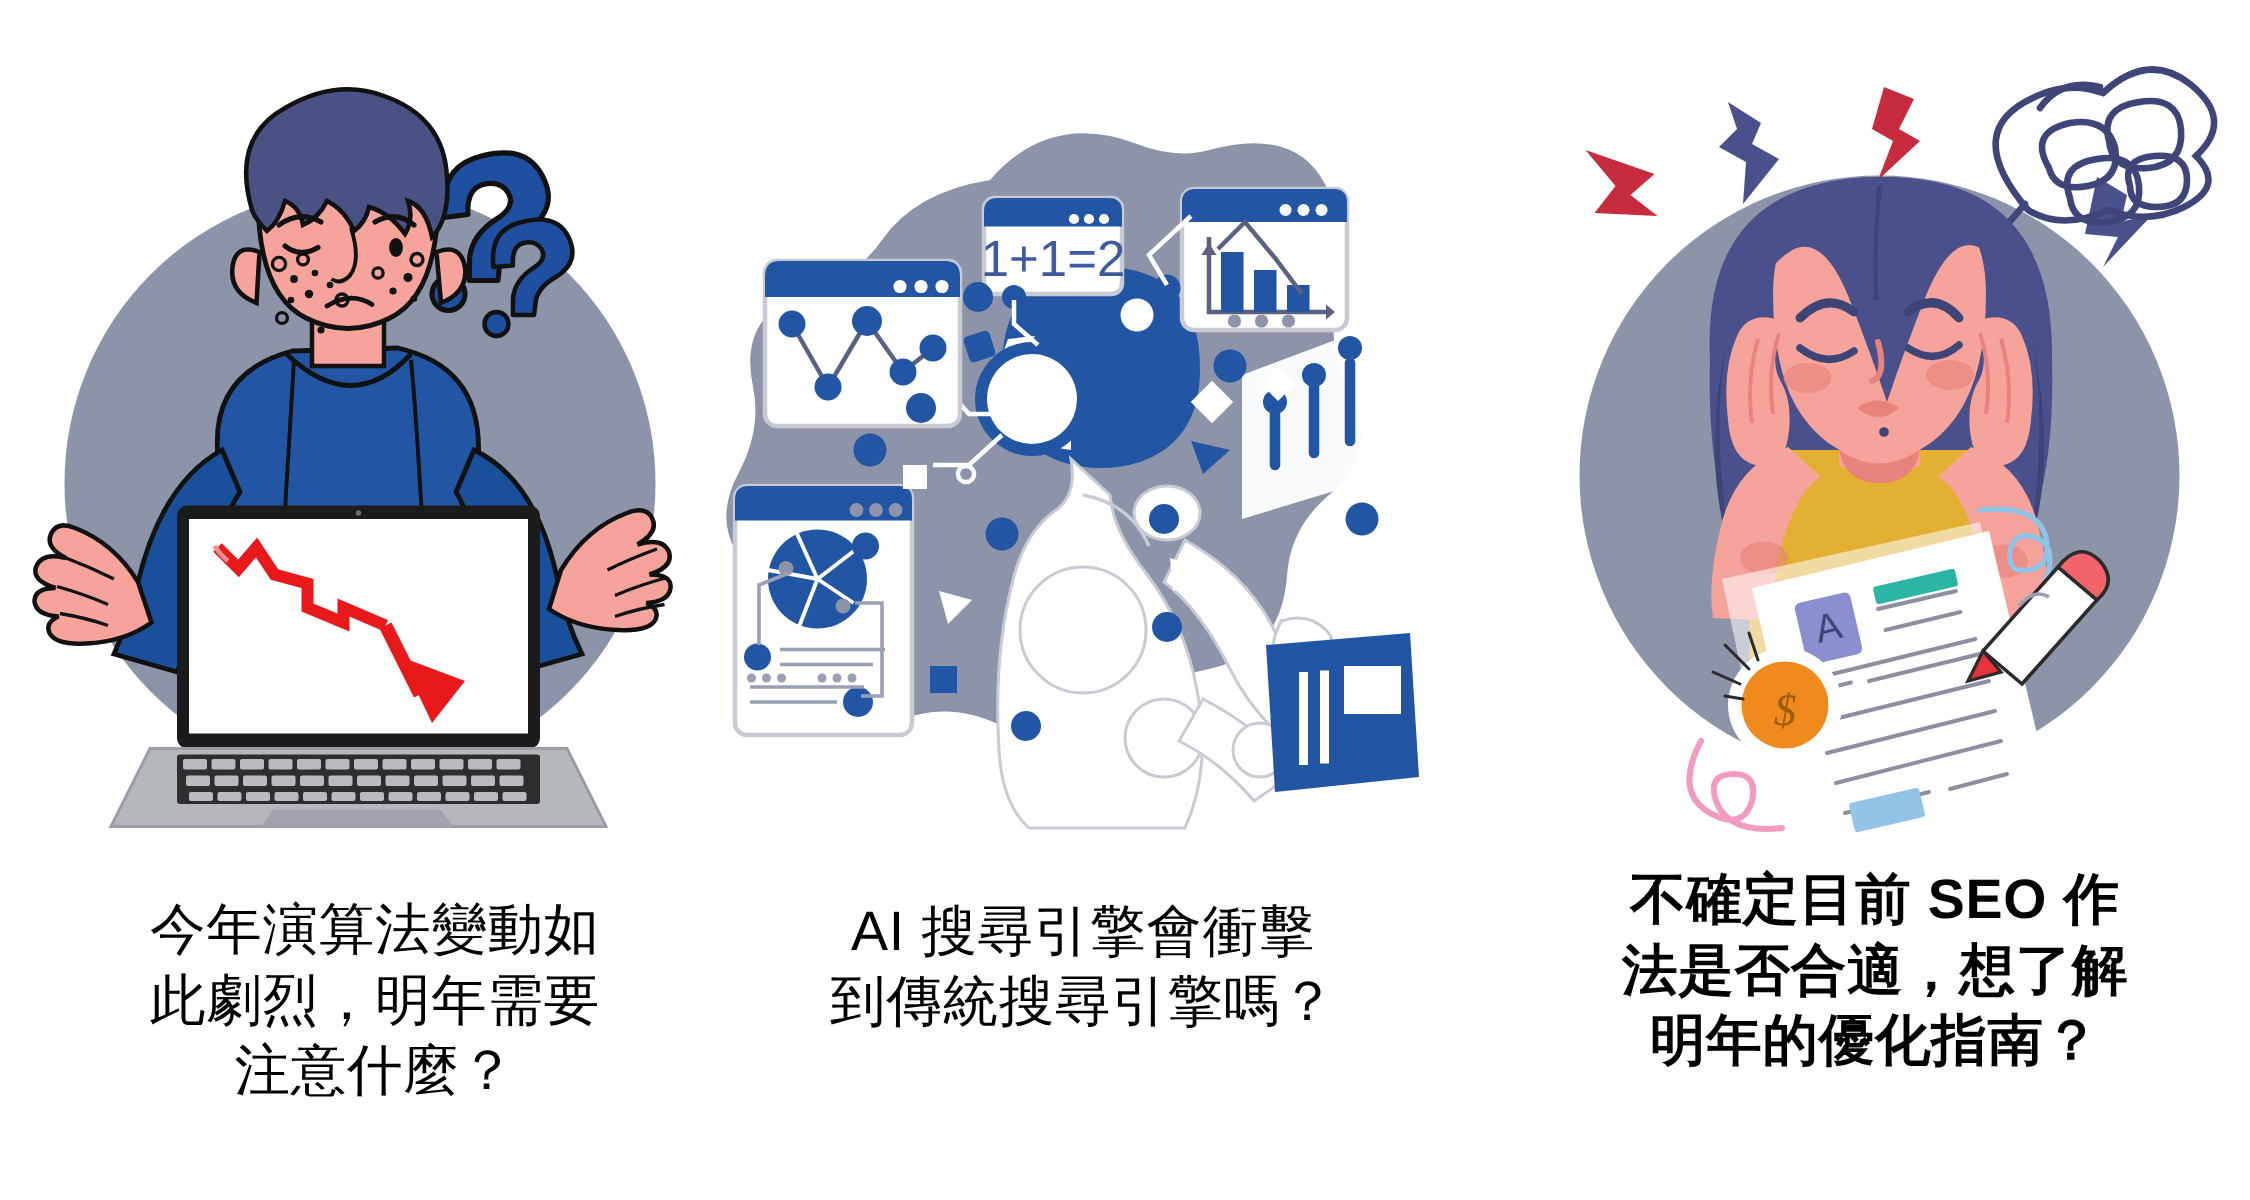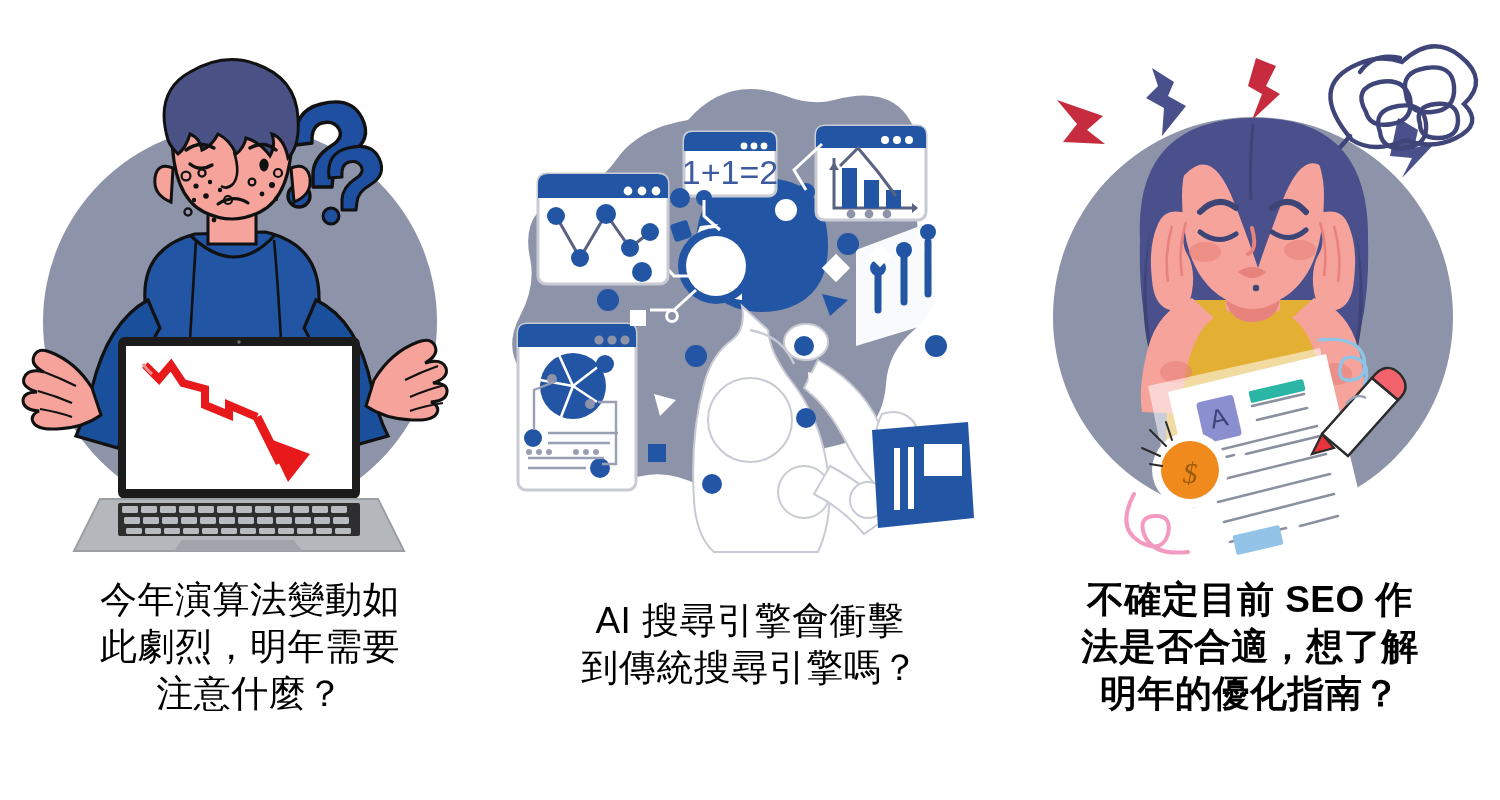--- a/index.html
+++ b/index.html
@@ -14,21 +14,21 @@
     width:1500px; height:800px;
     background:#ffffff;
   }
   .panel {
     position:absolute;
     top:0;
     width:500px;
     height:800px;
   }
   #panel-1 { left:0; }
-  #panel-2 { left:500px; }
+  #panel-2 { left:472px; }
   #panel-3 { left:1000px; }
 
   .illo {
     position:absolute;
     left:0; top:0;
     width:500px;
     height:560px;
   }
   .illo svg { display:block; width:100%; height:100%; }
 
@@ -37,21 +37,21 @@
     left:0;
     width:500px;
     text-align:center;
     color:#000000;
     font-size:37px;
     line-height:47px;
     letter-spacing:0.5px;
     white-space:pre-line;
     font-weight:400;
   }
-  #caption-1 { top:576px; }
+  #caption-1 { top:596px; }
   #caption-2 { top:597px;text-align:center; }
   #caption-3 { top:576px;font-weight:bold; }
 </style>
 </head>
 <body>
 
 <div id="stage">
 
   <div class="panel" id="panel-1">
     <div class="illo">

